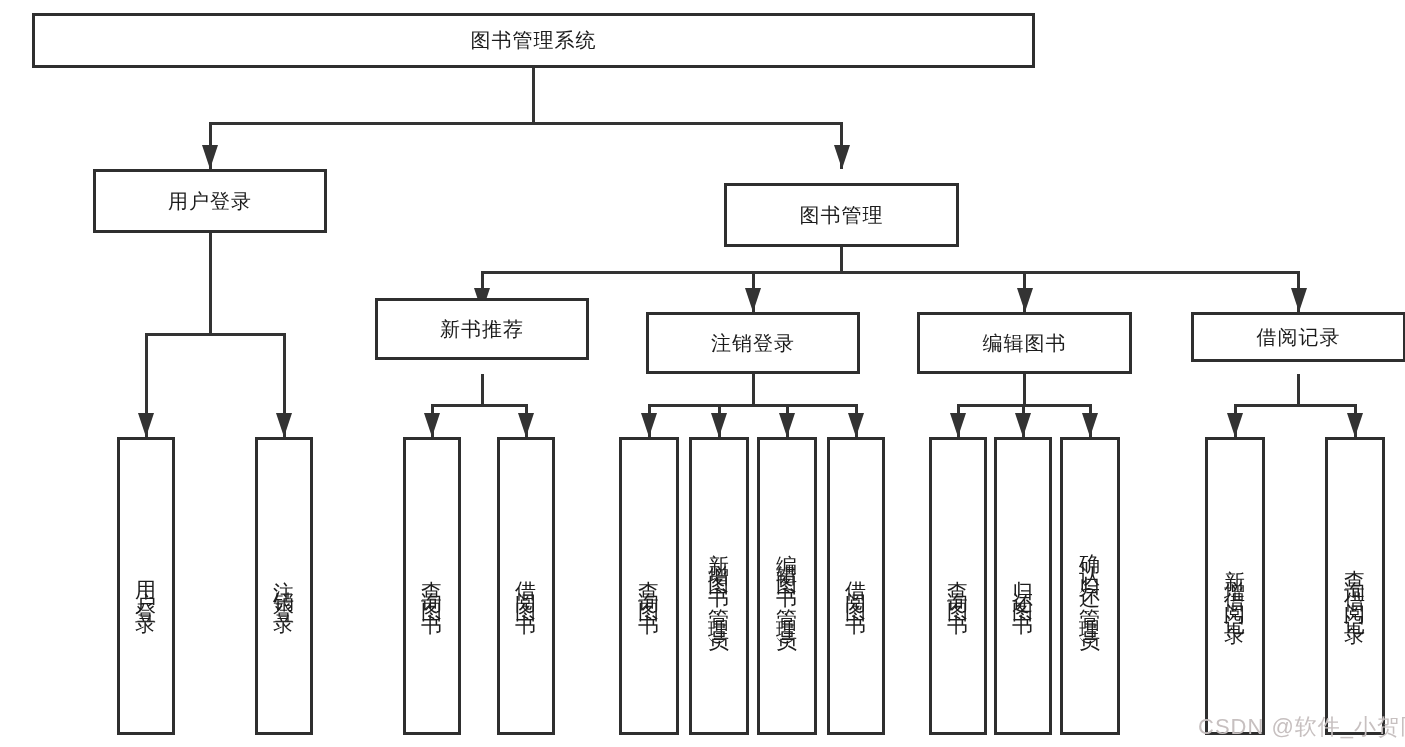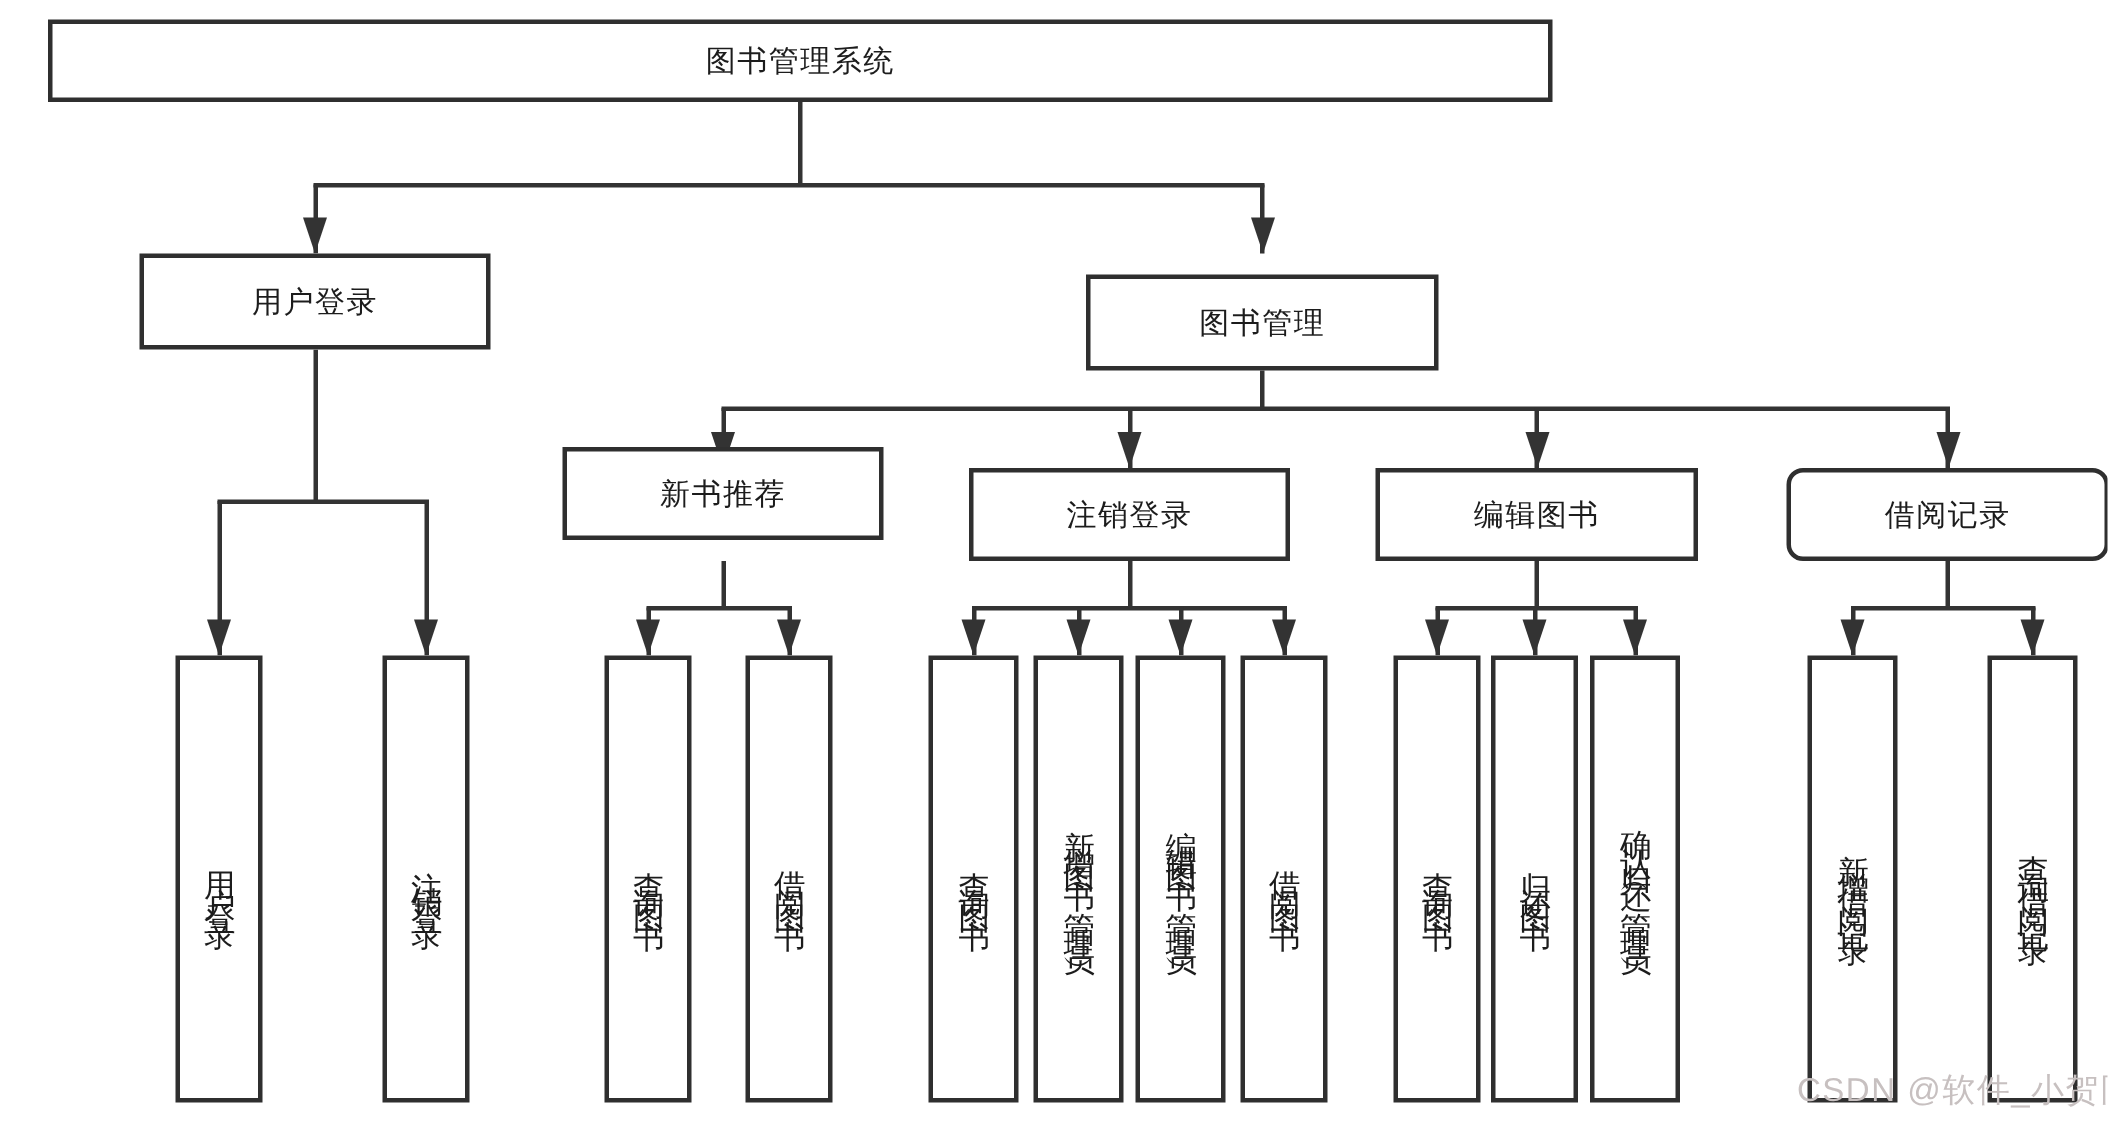--- a/index.html
+++ b/index.html
@@ -83,21 +83,21 @@
       </div>
       <div class="node" style="left: 363px; top: 298px; width: 214px; height: 62px;">
         <span class="hlabel">新书推荐</span>
       </div>
       <div class="node" style="left: 634px; top: 312px; width: 214px; height: 62px;">
         <span class="hlabel">注销登录</span>
       </div>
       <div class="node" style="left: 905px; top: 312px; width: 215px; height: 62px;">
         <span class="hlabel">编辑图书</span>
       </div>
-      <div class="node" style="left: 1179px; top: 312px; width: 215px; height: 62px; border-radius: 11px;">
+      <div class="node" style="left: 1179px; top: 312px; width: 215px; height: 50px;">
         <span class="hlabel">借阅记录</span>
       </div>
       <div class="node vertical" style="left: 105px; top: 437px; width: 58px; height: 298px;">
         <span class="vlabel">用户登录</span>
       </div>
       <div class="node vertical" style="left: 243px; top: 437px; width: 58px; height: 298px;">
         <span class="vlabel">注销登录</span>
       </div>
       <div class="node vertical" style="left: 391px; top: 437px; width: 58px; height: 298px;">
         <span class="vlabel">查询图书</span>

